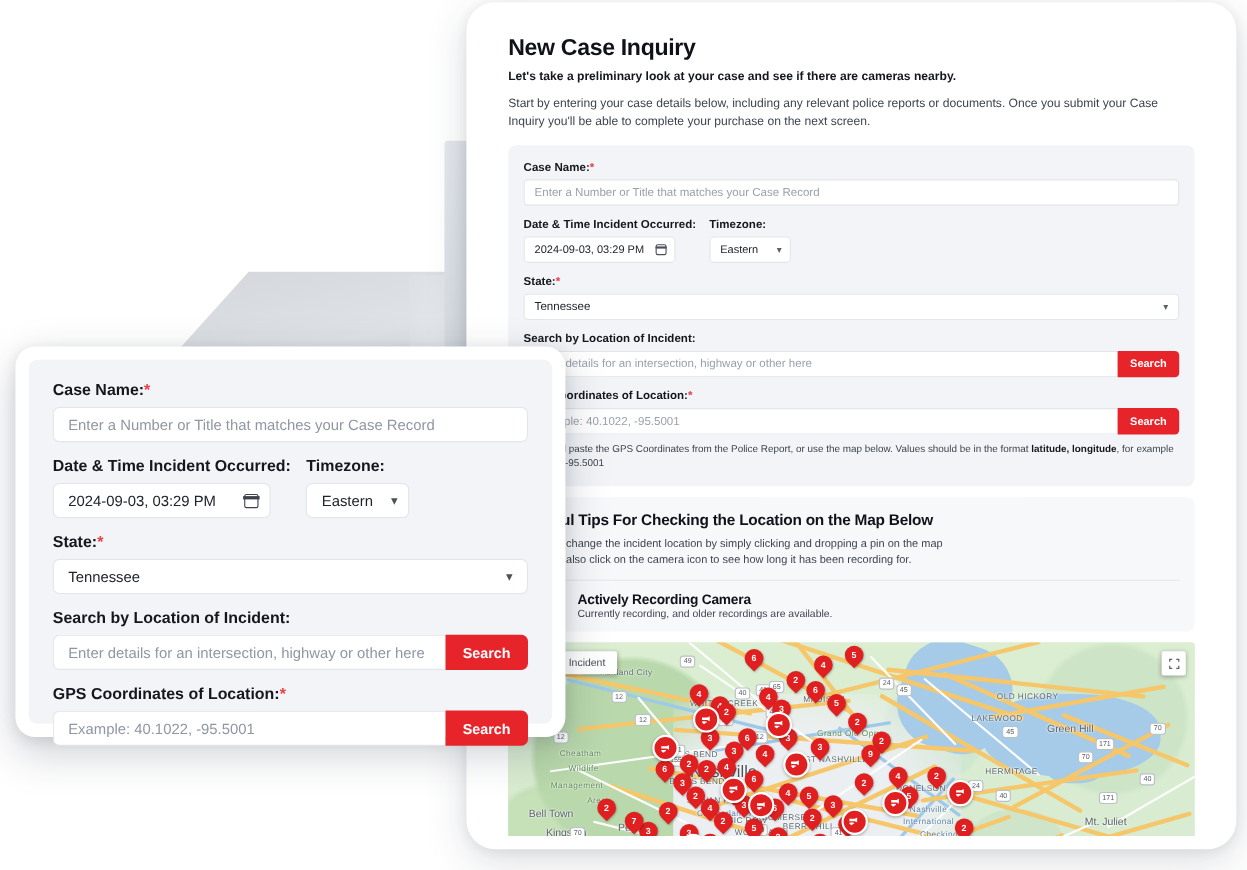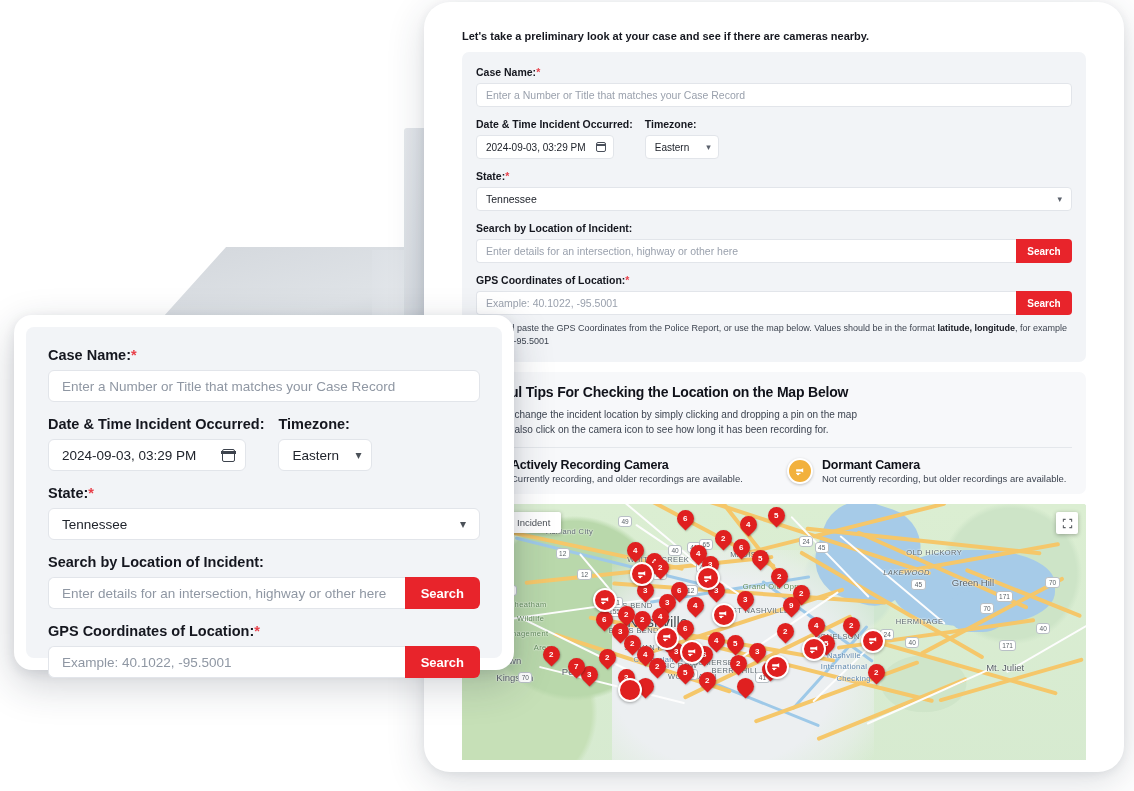--- a/index.html
+++ b/index.html
@@ -134,21 +134,21 @@
     border-radius: 7px;
     padding: 12px 14px 10px 14px;
     margin-top: 10px;
   }
   .tips-title { font-size: 14px; font-weight: 800; color: #10121a; margin: 0 0 7px 0; letter-spacing: -.2px; }
   .tips-line { font-size: 10px; color: #3d4450; line-height: 1.5; }
   .legend {
     display: flex; gap: 26px; margin-top: 10px;
     border-top: 1px solid #e4e7eb; padding-top: 10px;
   }
-  .legend-item { display: flex; align-items: center; gap: 9px; flex: 1; }
+  .legend-item { display: flex; align-items: center; gap: 23px; flex: 1; }
   .badge {
     width: 26px; height: 26px; border-radius: 50%;
     display: flex; align-items: center; justify-content: center;
     flex: 0 0 26px;
     box-shadow: 0 1px 3px rgba(0,0,0,.22);
     border: 2px solid #fff;
   }
   .badge.rec { background: #e8242b; }
   .badge.dorm { background: #f2b13c; }
   .legend-h { font-size: 12.5px; font-weight: 800; color: #10121a; margin-bottom: 1px; letter-spacing: -.2px; }
@@ -302,21 +302,23 @@
 
 <div class="stage">
 
   <div class="sheet"></div>
   <div class="sheet3"></div>
   <div class="sheet2"></div>
 
   <div class="main-card">
     <div class="main-inner">
 
+      <h1 class="page-title">New Case Inquiry</h1>
       <p class="subtitle">Let's take a preliminary look at your case and see if there are cameras nearby.</p>
+      <p class="intro">Start by entering your case details below, including any relevant police reports or documents. Once you submit your Case Inquiry you'll be able to complete your purchase on the next screen.</p>
 
       <div class="form-panel">
 
         <label class="fld-label">
           <span>Case Name:</span><span class="req">*</span>
         </label>
         <div class="text-input">
           <span>Enter a Number or Title that matches your Case Record</span>
         </div>
 
@@ -381,33 +383,20 @@
             <div class="badge rec">
               <svg viewBox="0 0 24 24" width="13" height="13">
                 <path fill="#fff" d="M4 8h9l4-2v8l-4-2H4z"></path>
                 <circle cx="7.5" cy="16.5" r="2.2" fill="#fff"></circle>
                 <rect x="4" y="14.5" width="8" height="2" fill="#fff"></rect>
               </svg>
             </div>
             <div>
               <div class="legend-h">Actively Recording Camera</div>
               <div class="legend-p">Currently recording, and older recordings are available.</div>
-            </div>
-          </div>
-          <div class="legend-item">
-            <div class="badge dorm">
-              <svg viewBox="0 0 24 24" width="13" height="13">
-                <path fill="#fff" d="M4 8h9l4-2v8l-4-2H4z"></path>
-                <circle cx="7.5" cy="16.5" r="2.2" fill="#fff"></circle>
-                <rect x="4" y="14.5" width="8" height="2" fill="#fff"></rect>
-              </svg>
-            </div>
-            <div>
-              <div class="legend-h">Dormant Camera</div>
-              <div class="legend-p">Not currently recording, but older recordings are available.</div>
             </div>
           </div>
         </div>
       </div>
 
       <div class="map-wrap">
         <div class="map-bg"></div>
         <div class="urban"></div>
 
         <div class="water w1"></div>
@@ -461,21 +450,21 @@
             <div class="map-label " style="left: 13.5%; top: 8%;">Ashland City</div>
             <div class="map-label green" style="left: 7.5%; top: 33%;">Cheatham</div>
             <div class="map-label green" style="left: 8.8%; top: 38%;">Wildlife</div>
             <div class="map-label green" style="left: 6.2%; top: 43%;">Management</div>
             <div class="map-label green" style="left: 11.5%; top: 48%;">Area</div>
             <div class="map-label " style="left: 26.5%; top: 17.5%;">WHITES CREEK</div>
             <div class="map-label " style="left: 21.5%; top: 33.5%;">WHITES BEND</div>
             <div class="map-label " style="left: 23.5%; top: 42%;">BELLS BEND</div>
             <div class="map-label blue" style="left: 27.5%; top: 52%;">Cumberland River</div>
             <div class="map-label " style="left: 63.5%; top: 15%; padding-left: 48px;">OLD HICKORY</div>
-            <div class="map-label " style="left: 67.5%; top: 22%; font-style: italic;">LAKEWOOD</div>
+            <div class="map-label " style="left: 67.5%; top: 22%;">LAKEWOOD</div>
             <div class="map-label mid" style="left: 78.5%; top: 25%;">Green Hill</div>
             <div class="map-label mid" style="left: 84%; top: 42%; margin-top: 36px;">Mt. Juliet</div>
             <div class="map-label " style="left: 69.5%; top: 39%;">HERMITAGE</div>
             <div class="map-label " style="left: 43%; top: 16%;">MADISON</div>
             <div class="map-label green" style="left: 45%; top: 27%;">Grand Ole Opry</div>
             <div class="map-label " style="left: 41.5%; top: 35%;">EAST NASHVILLE</div>
             <div class="map-label big" style="left: 26.5%; top: 37.5%;">Nashville</div>
             <div class="map-label " style="left: 56.5%; top: 44%;">DONELSON</div>
             <div class="map-label blue" style="left: 58.5%; top: 50.5%;">Nashville</div>
             <div class="map-label blue" style="left: 57.5%; top: 54.5%;">International</div>

